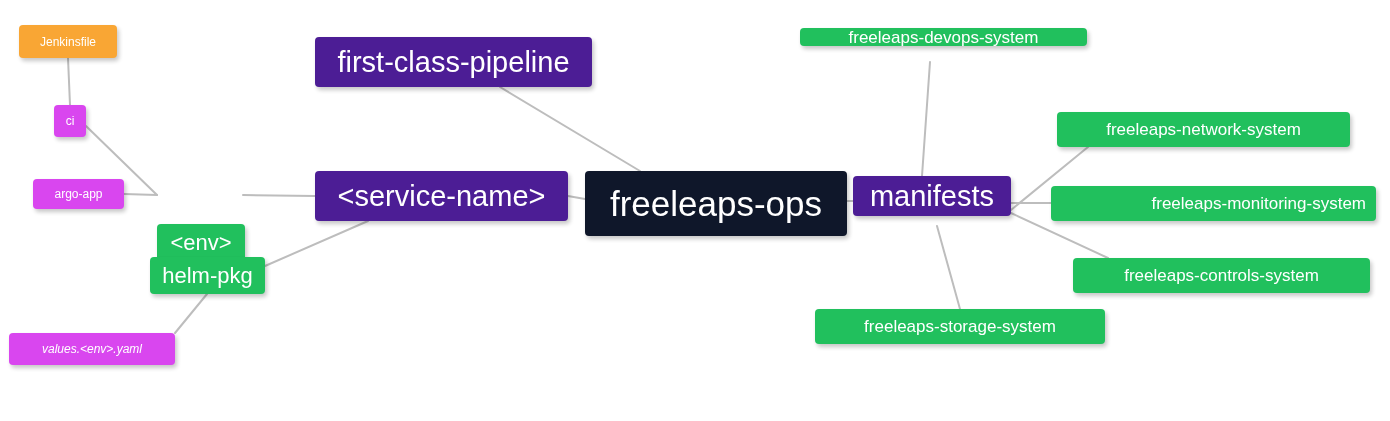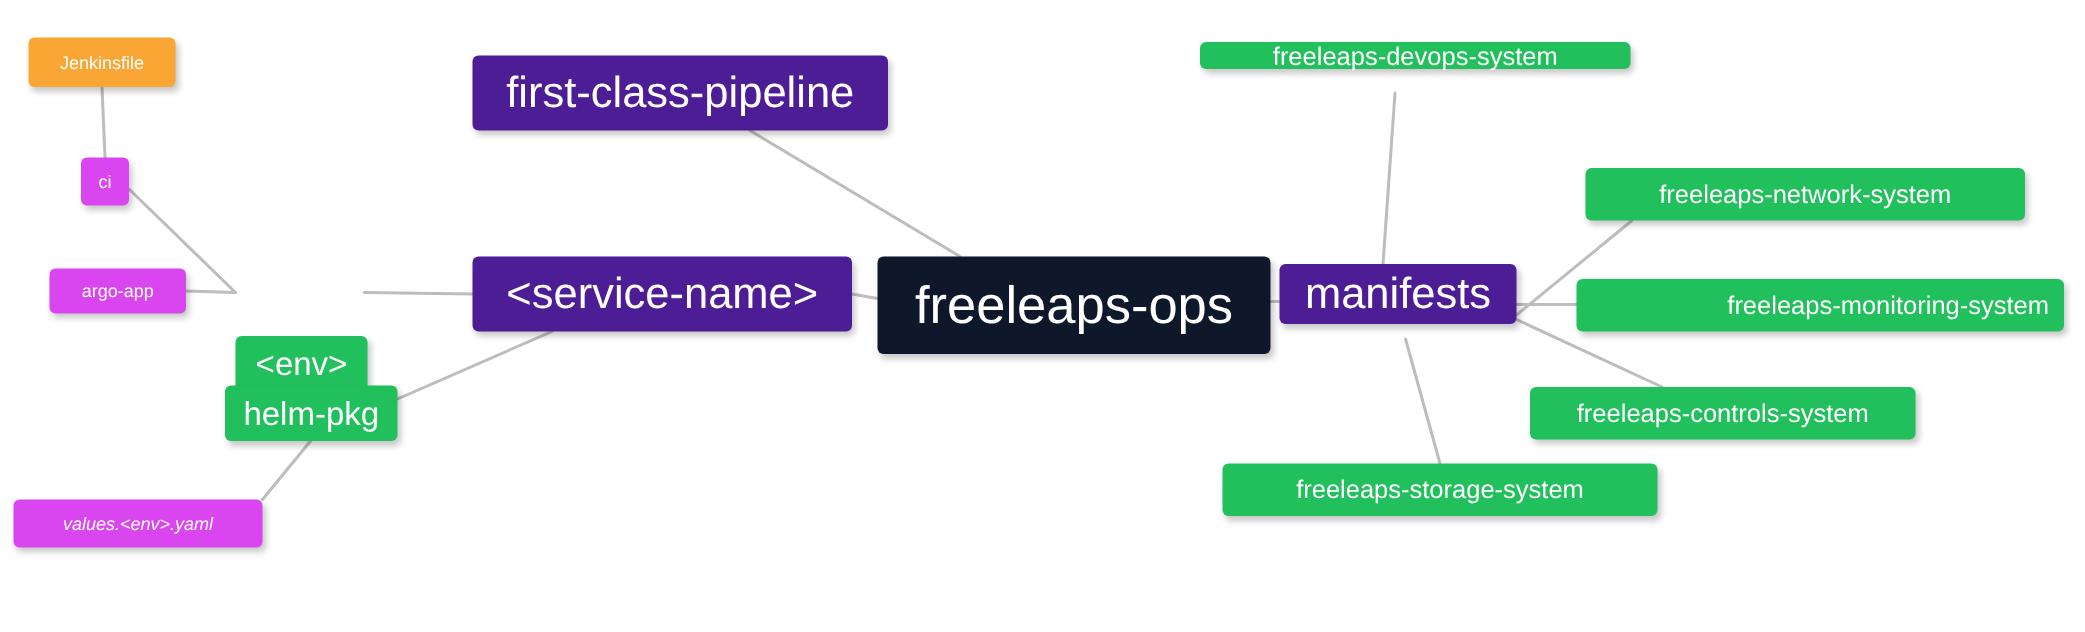--- a/index.html
+++ b/index.html
@@ -100,21 +100,21 @@
       </div>
       <div class="node theme-green size-l3" style="left: 800px; top: 28px; width: 287px; height: 18px;">
         <span class="node-label">freeleaps-devops-system</span>
       </div>
       <div class="node theme-green size-l3" style="left: 1057px; top: 112px; width: 293px; height: 35px;">
         <span class="node-label">freeleaps-network-system</span>
       </div>
       <div class="node theme-green size-l3" style="left: 1051px; top: 186px; width: 325px; height: 35px; justify-content: flex-end;">
         <span class="node-label">freeleaps-monitoring-system</span>
       </div>
-      <div class="node theme-green size-l3" style="left: 1020px; top: 258px; width: 257px; height: 35px;">
+      <div class="node theme-green size-l3" style="left: 1073px; top: 258px; width: 297px; height: 35px;">
         <span class="node-label">freeleaps-controls-system</span>
       </div>
       <div class="node theme-green size-l3" style="left: 815px; top: 309px; width: 290px; height: 35px; text-align: right;">
         <span class="node-label">freeleaps-storage-system</span>
       </div>
       <div class="node theme-orange size-l4" style="left: 19px; top: 25px; width: 98px; height: 33px;">
         <span class="node-label">Jenkinsfile</span>
       </div>
       <div class="node theme-red size-l4" style="left: 54px; top: 105px; width: 32px; height: 32px;">
         <span class="node-label">ci</span>

